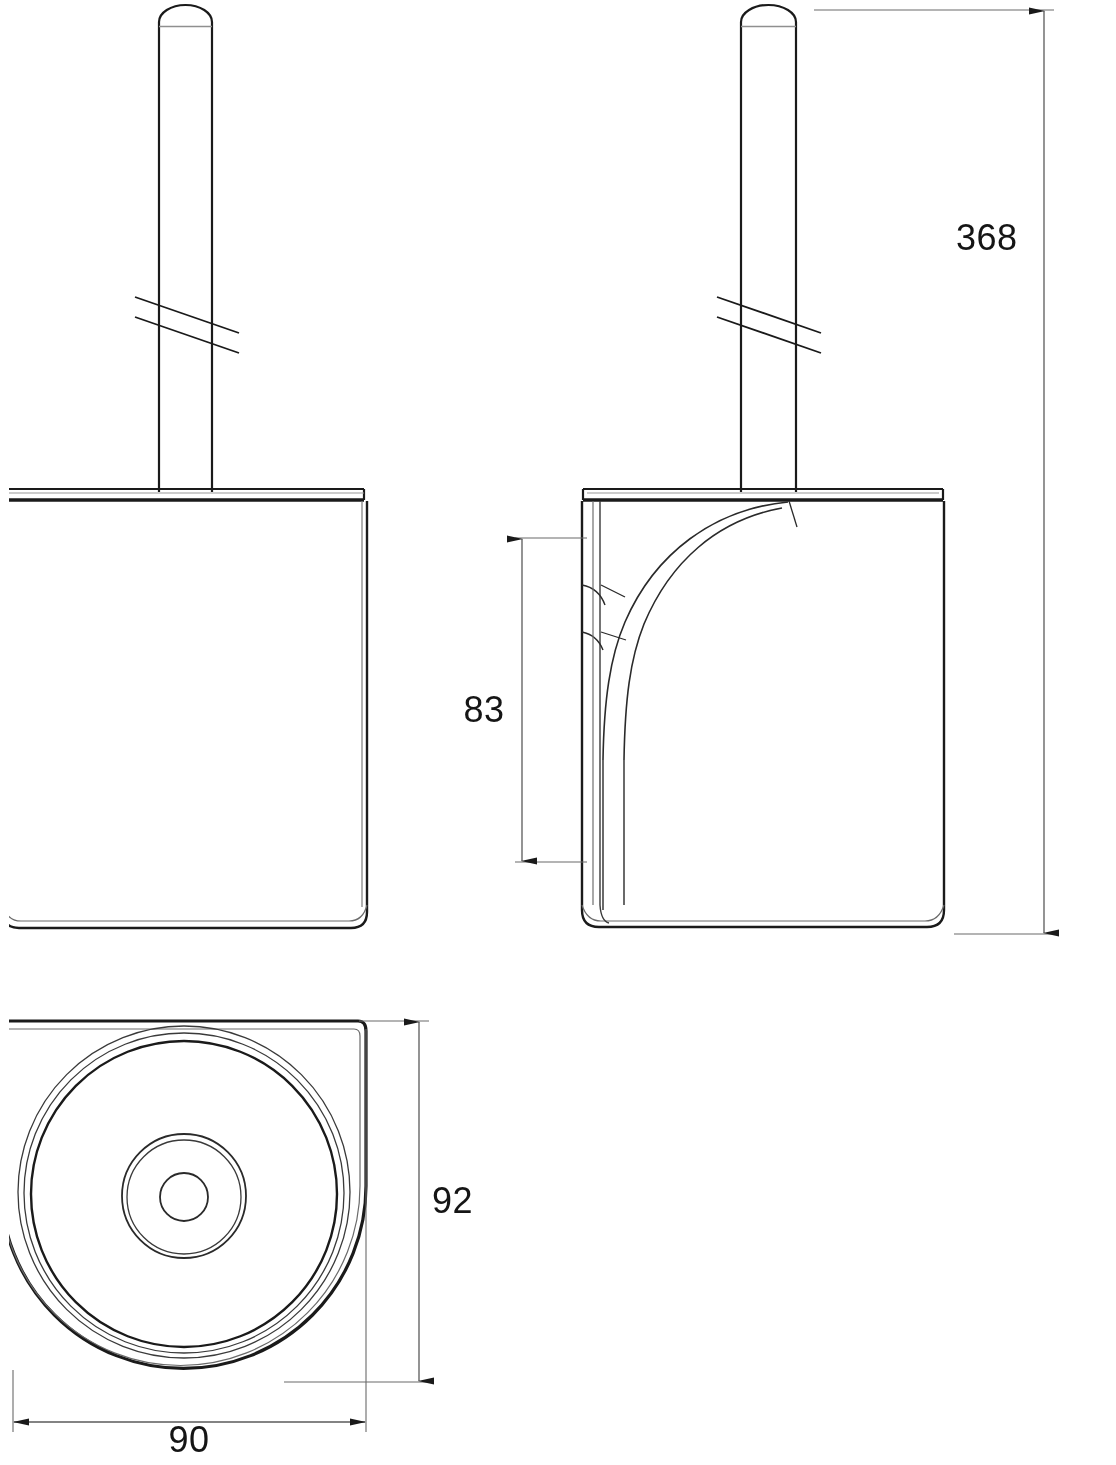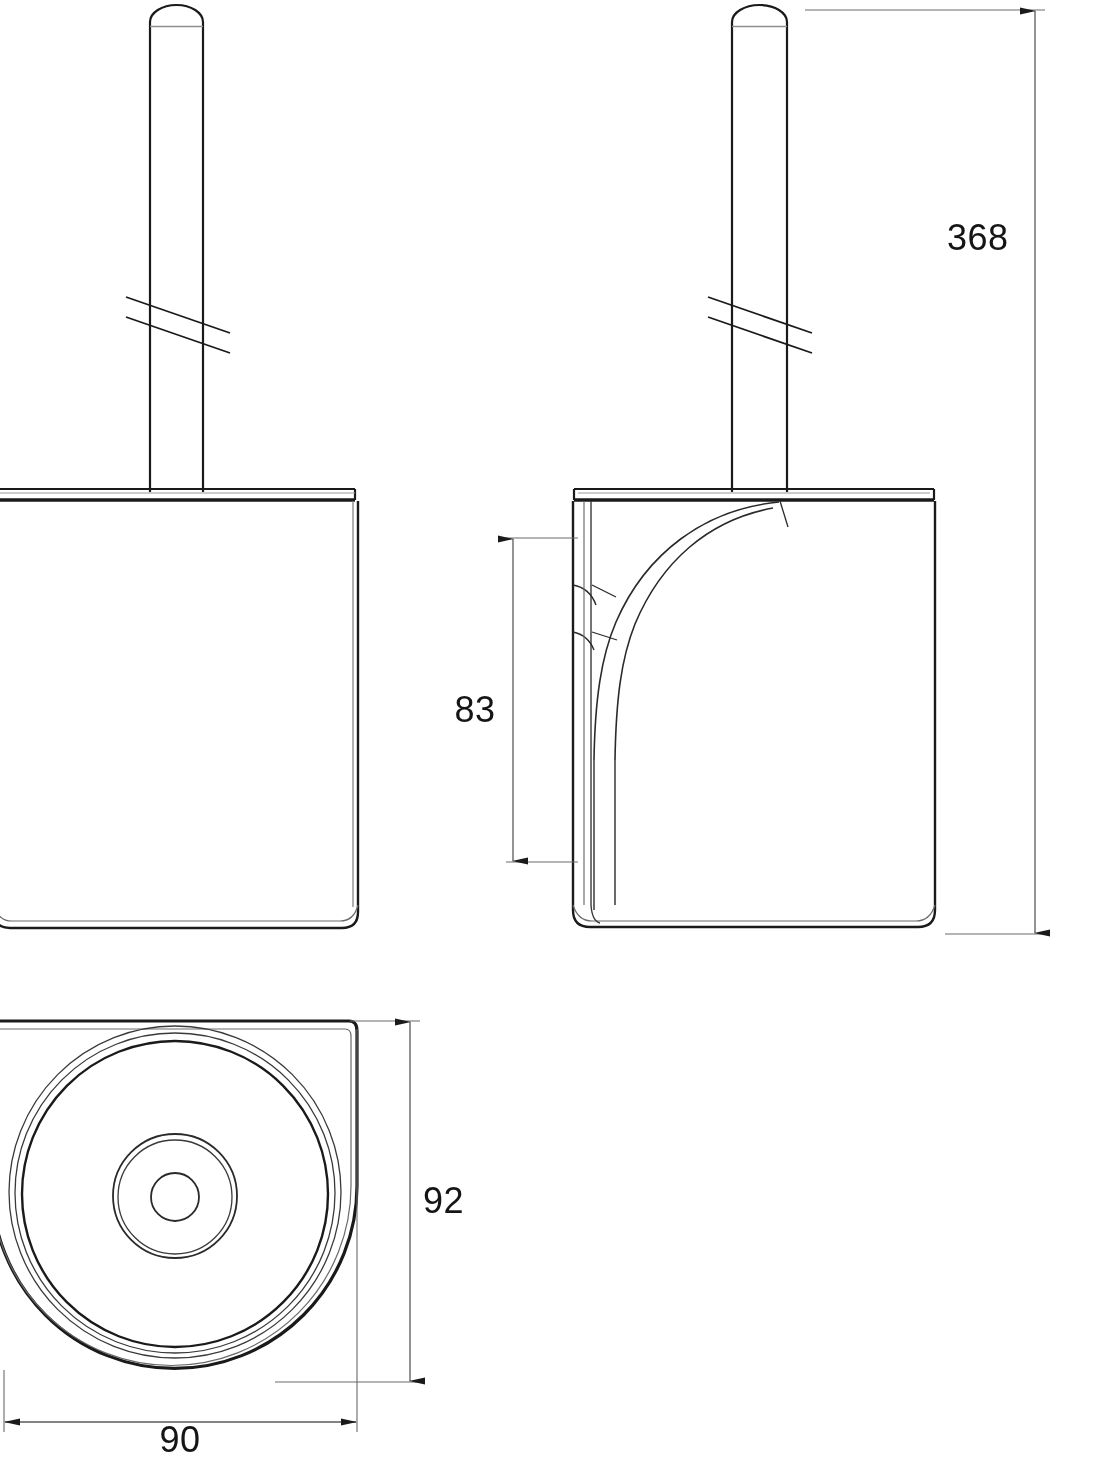--- a/index.html
+++ b/index.html
@@ -9,21 +9,21 @@
   }
   body {
     width: 1116px;
     height: 1465px;
     font-family: "Liberation Sans", sans-serif;
     overflow: hidden;
     position: relative;
   }
   #drawing-root {
     position: absolute;
-    left: 0;
+    left: 9px;
     top: 0;
     width: 1056px;
     height: 1465px;
   }
   svg#cad {
     display: block;
     width: 1116px;
     height: 1465px;
   }
   .dim-text {

